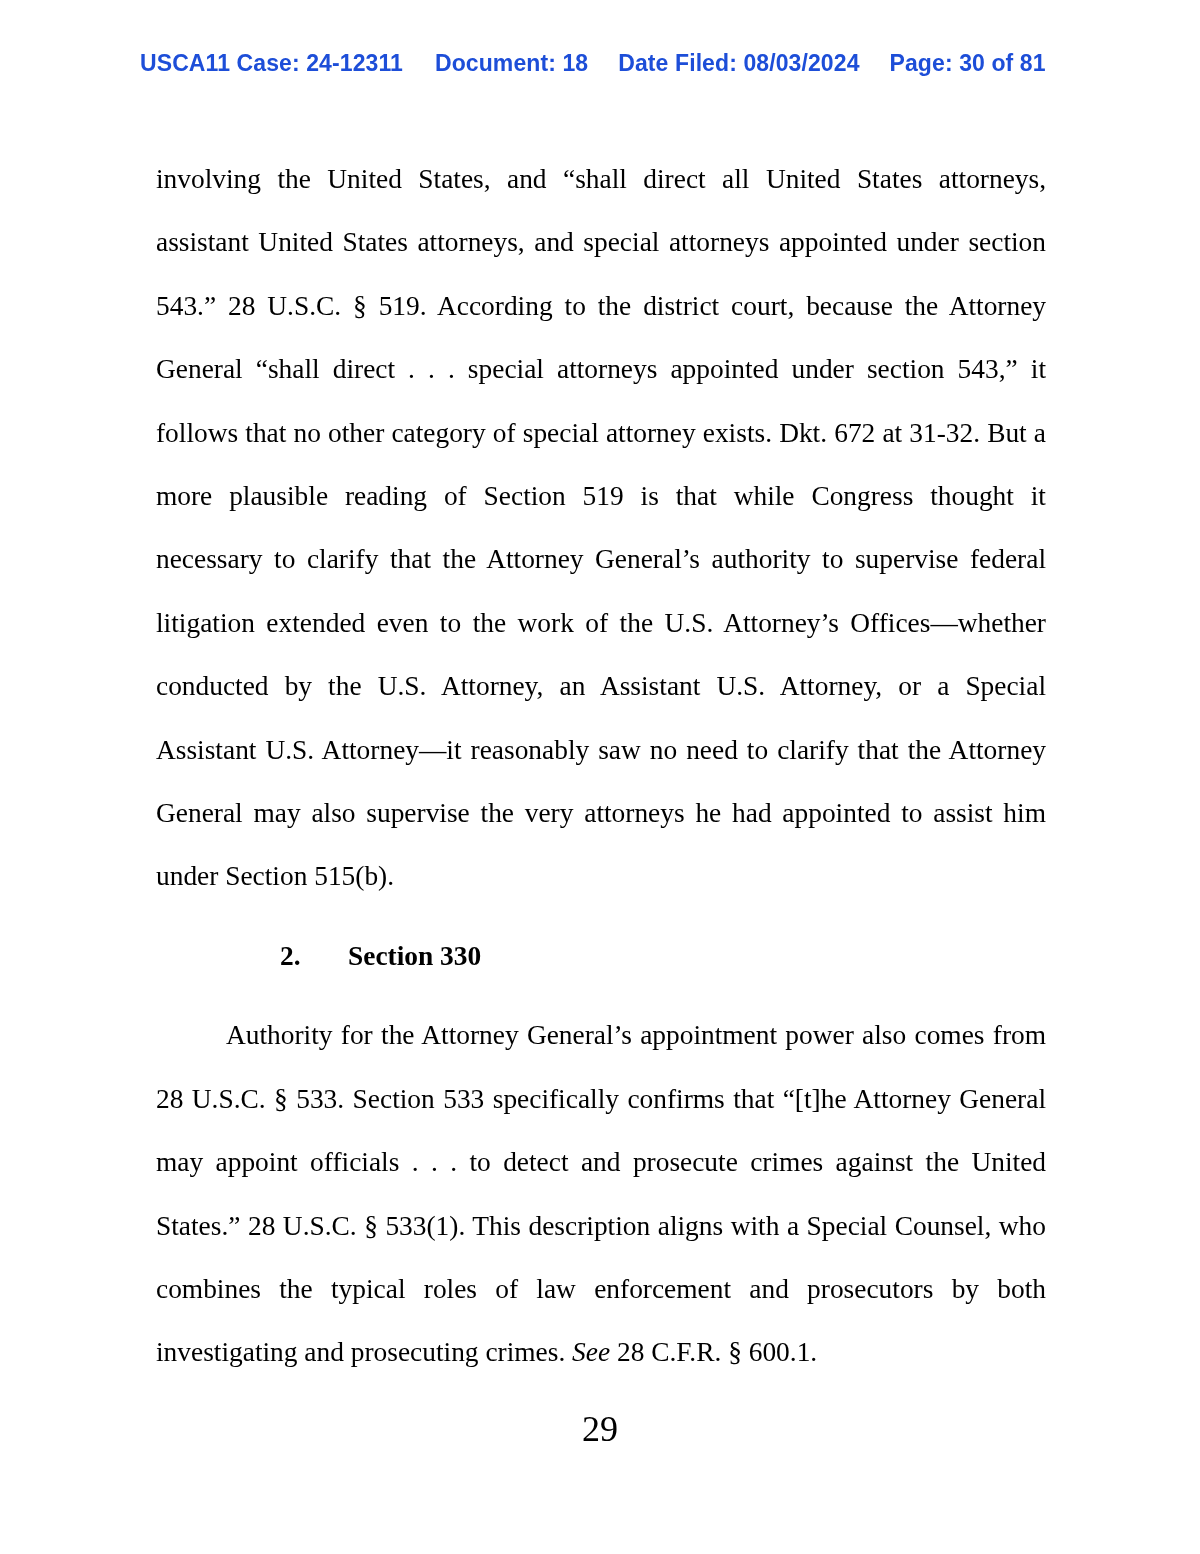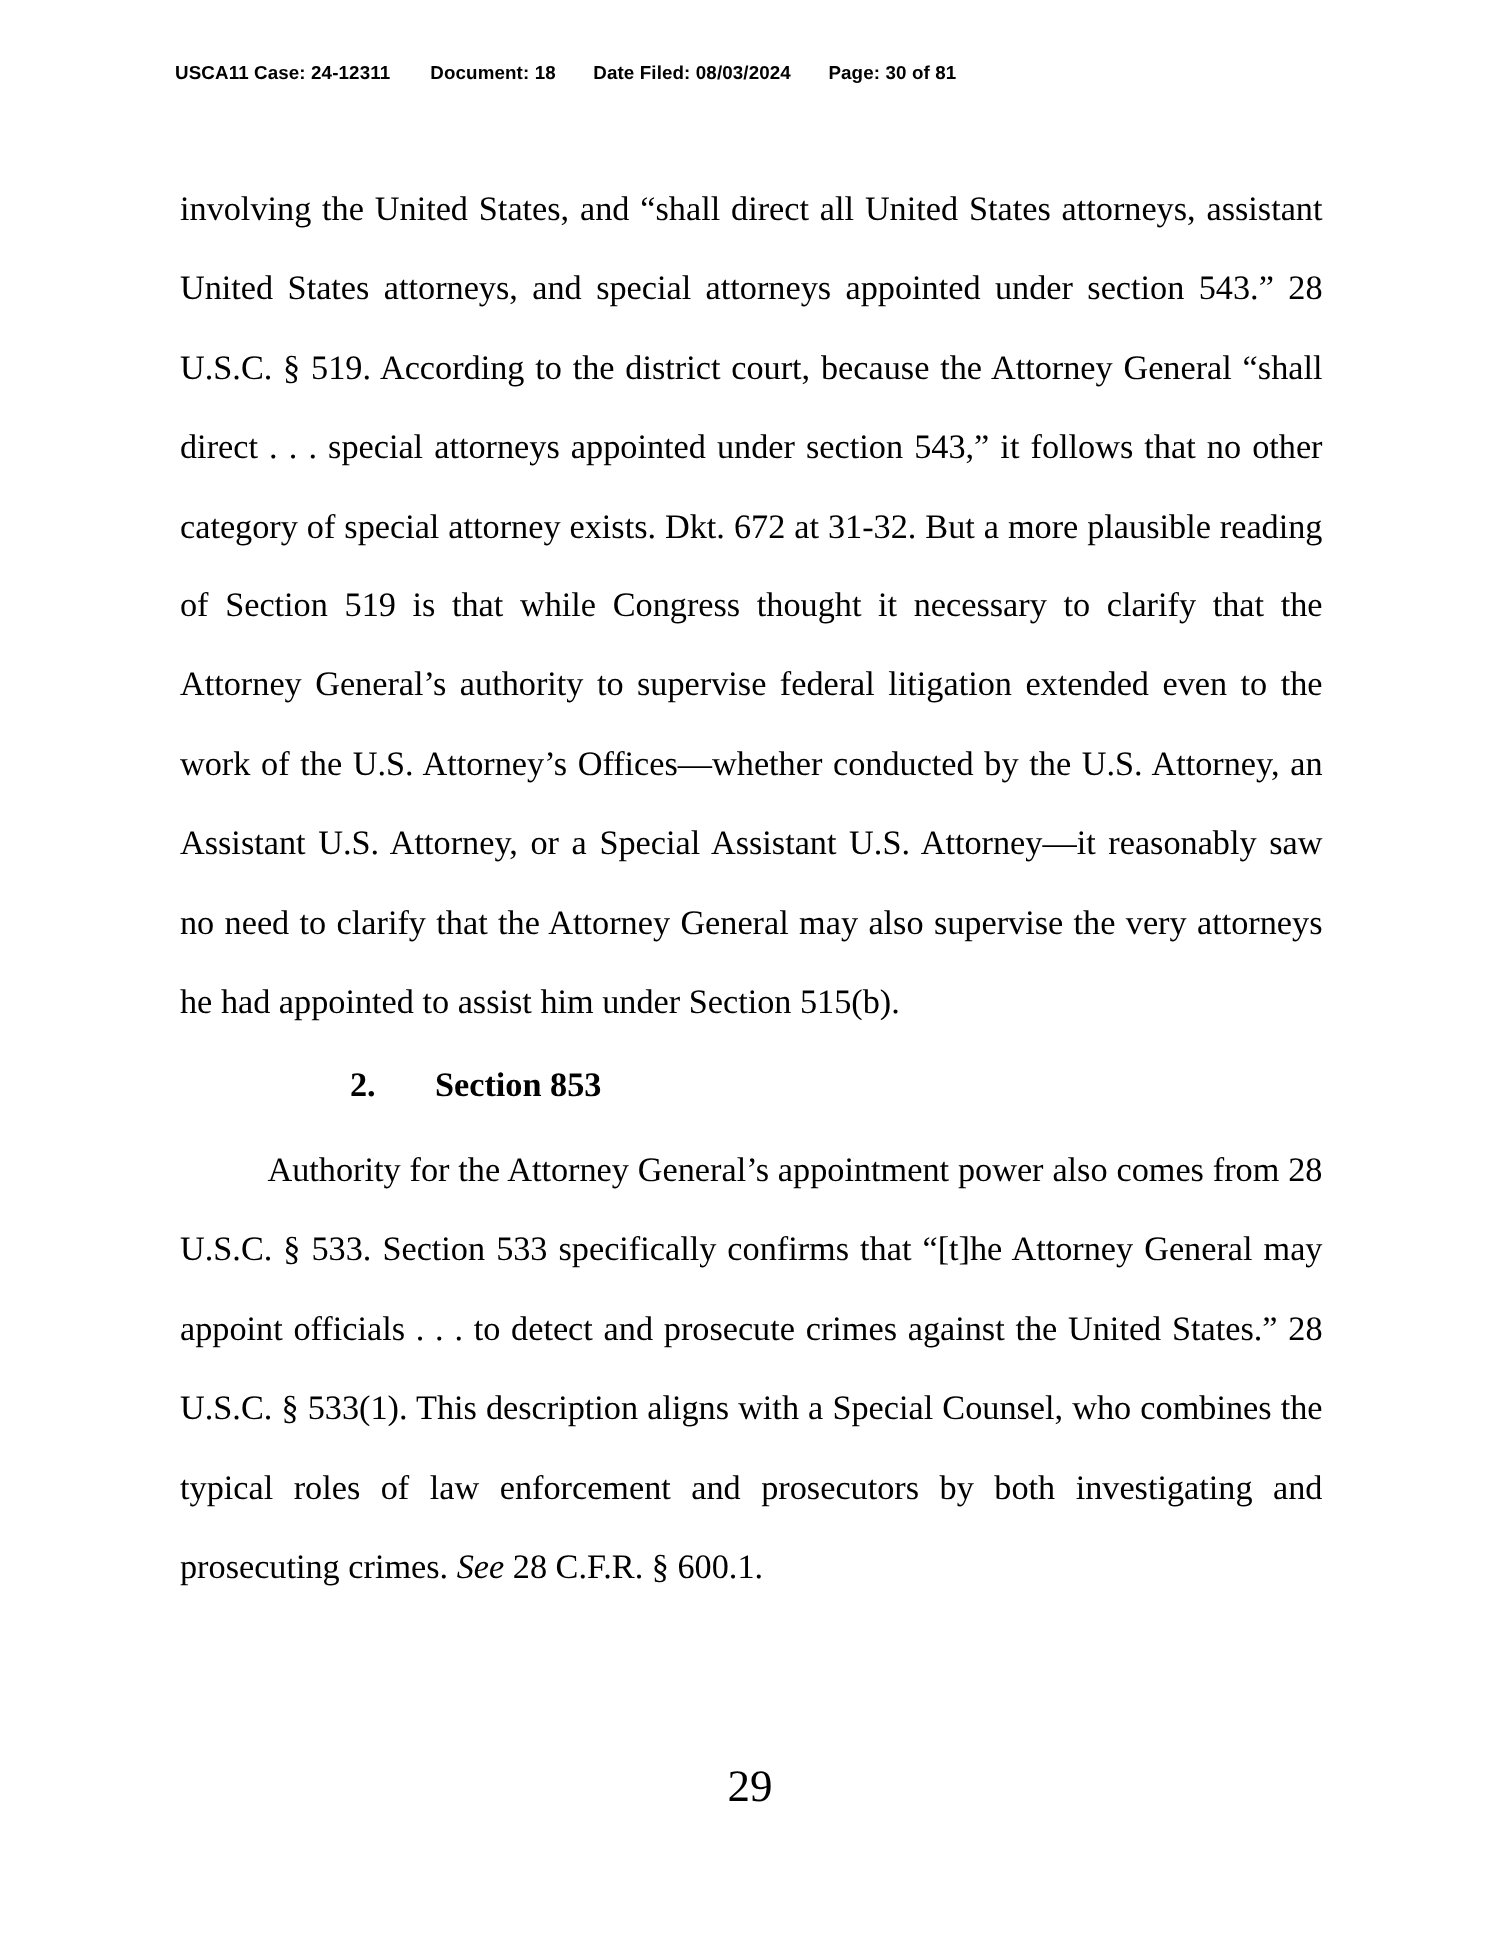--- a/index.html
+++ b/index.html
@@ -21,41 +21,41 @@
     position: absolute;
     top: 50px;
     left: 140px;
     width: 920px;
     height: 34px;
     display: flex;
     flex-direction: row;
     align-items: baseline;
     justify-content: flex-start;
     font-family: "Liberation Sans", "DejaVu Sans", sans-serif;
-    font-size: 15px;
+    font-size: 23px;
     font-weight: 700;
     letter-spacing: 0.1px;
-    color: #000000;
+    color: #1d4ed8;
     white-space: nowrap;
   }
   .ecf-seg { display: inline-block; }
   .ecf-gap-lg { display: inline-block; width: 32px; }
   .ecf-gap-md { display: inline-block; width: 30px; }
   .ecf-gap-sm { display: inline-block; width: 30px; }
 
   
   .page-body {
     position: absolute;
     top: 132px;
     left: 140px;
     width: 922px;
   }
 
   p.body-par {
-    margin: 4px;
+    margin: 16px;
     font-size: 27.4px;
     line-height: 63.4px;
     text-align: justify;
     text-justify: inter-word;
     -webkit-hyphens: none;
     hyphens: none;
     word-spacing: 0px;
   }
   p.body-par.no-indent { text-indent: 0; }
   p.body-par.indented { text-indent: 70px; }
@@ -97,19 +97,19 @@
   <span class="ecf-gap-md"></span>
   <span class="ecf-seg">Date Filed: 08/03/2024</span>
   <span class="ecf-gap-sm"></span>
   <span class="ecf-seg">Page: 30 of 81</span>
 </div>
 
 <div class="page-body">
 
   <p class="body-par no-indent">involving the United States, and “shall direct all United States attorneys, assistant United States attorneys, and special attorneys appointed under section 543.”  28 U.S.C. § 519.  According to the district court, because the Attorney General “shall direct . . . special attorneys appointed under section 543,” it follows that no other category of special attorney exists.  Dkt. 672 at 31-32.  But a more plausible reading of Section 519 is that while Congress thought it necessary to clarify that the Attorney General’s authority to supervise federal litigation extended even to the work of the U.S. Attorney’s Offices—whether conducted by the U.S. Attorney, an Assistant U.S. Attorney, or a Special Assistant U.S. Attorney—it reasonably saw no need to clarify that the Attorney General may also supervise the very attorneys he had appointed to assist him under Section 515(b).</p>
 
-  <h3 class="sect-heading"><span class="num">2.</span><span>Section 853</span></h3>
+  <h3 class="sect-heading"><span class="num">2.</span><span>Section 330</span></h3>
 
   <p class="body-par indented"><span>Authority for the Attorney General’s appointment power also comes from 28 U.S.C. § 533.  Section 533 specifically confirms that “[t]he Attorney General may appoint officials . . . to detect and prosecute crimes against the United States.”  28 U.S.C. § 533(1).  This description aligns with a Special Counsel, who combines the typical roles of law enforcement and prosecutors by both investigating and prosecuting crimes.  </span><em class="ital">See</em><span> 28 C.F.R. § 600.1.</span></p>
 
 </div>
 
 <div class="page-number">29</div>
 
 </body></html>

